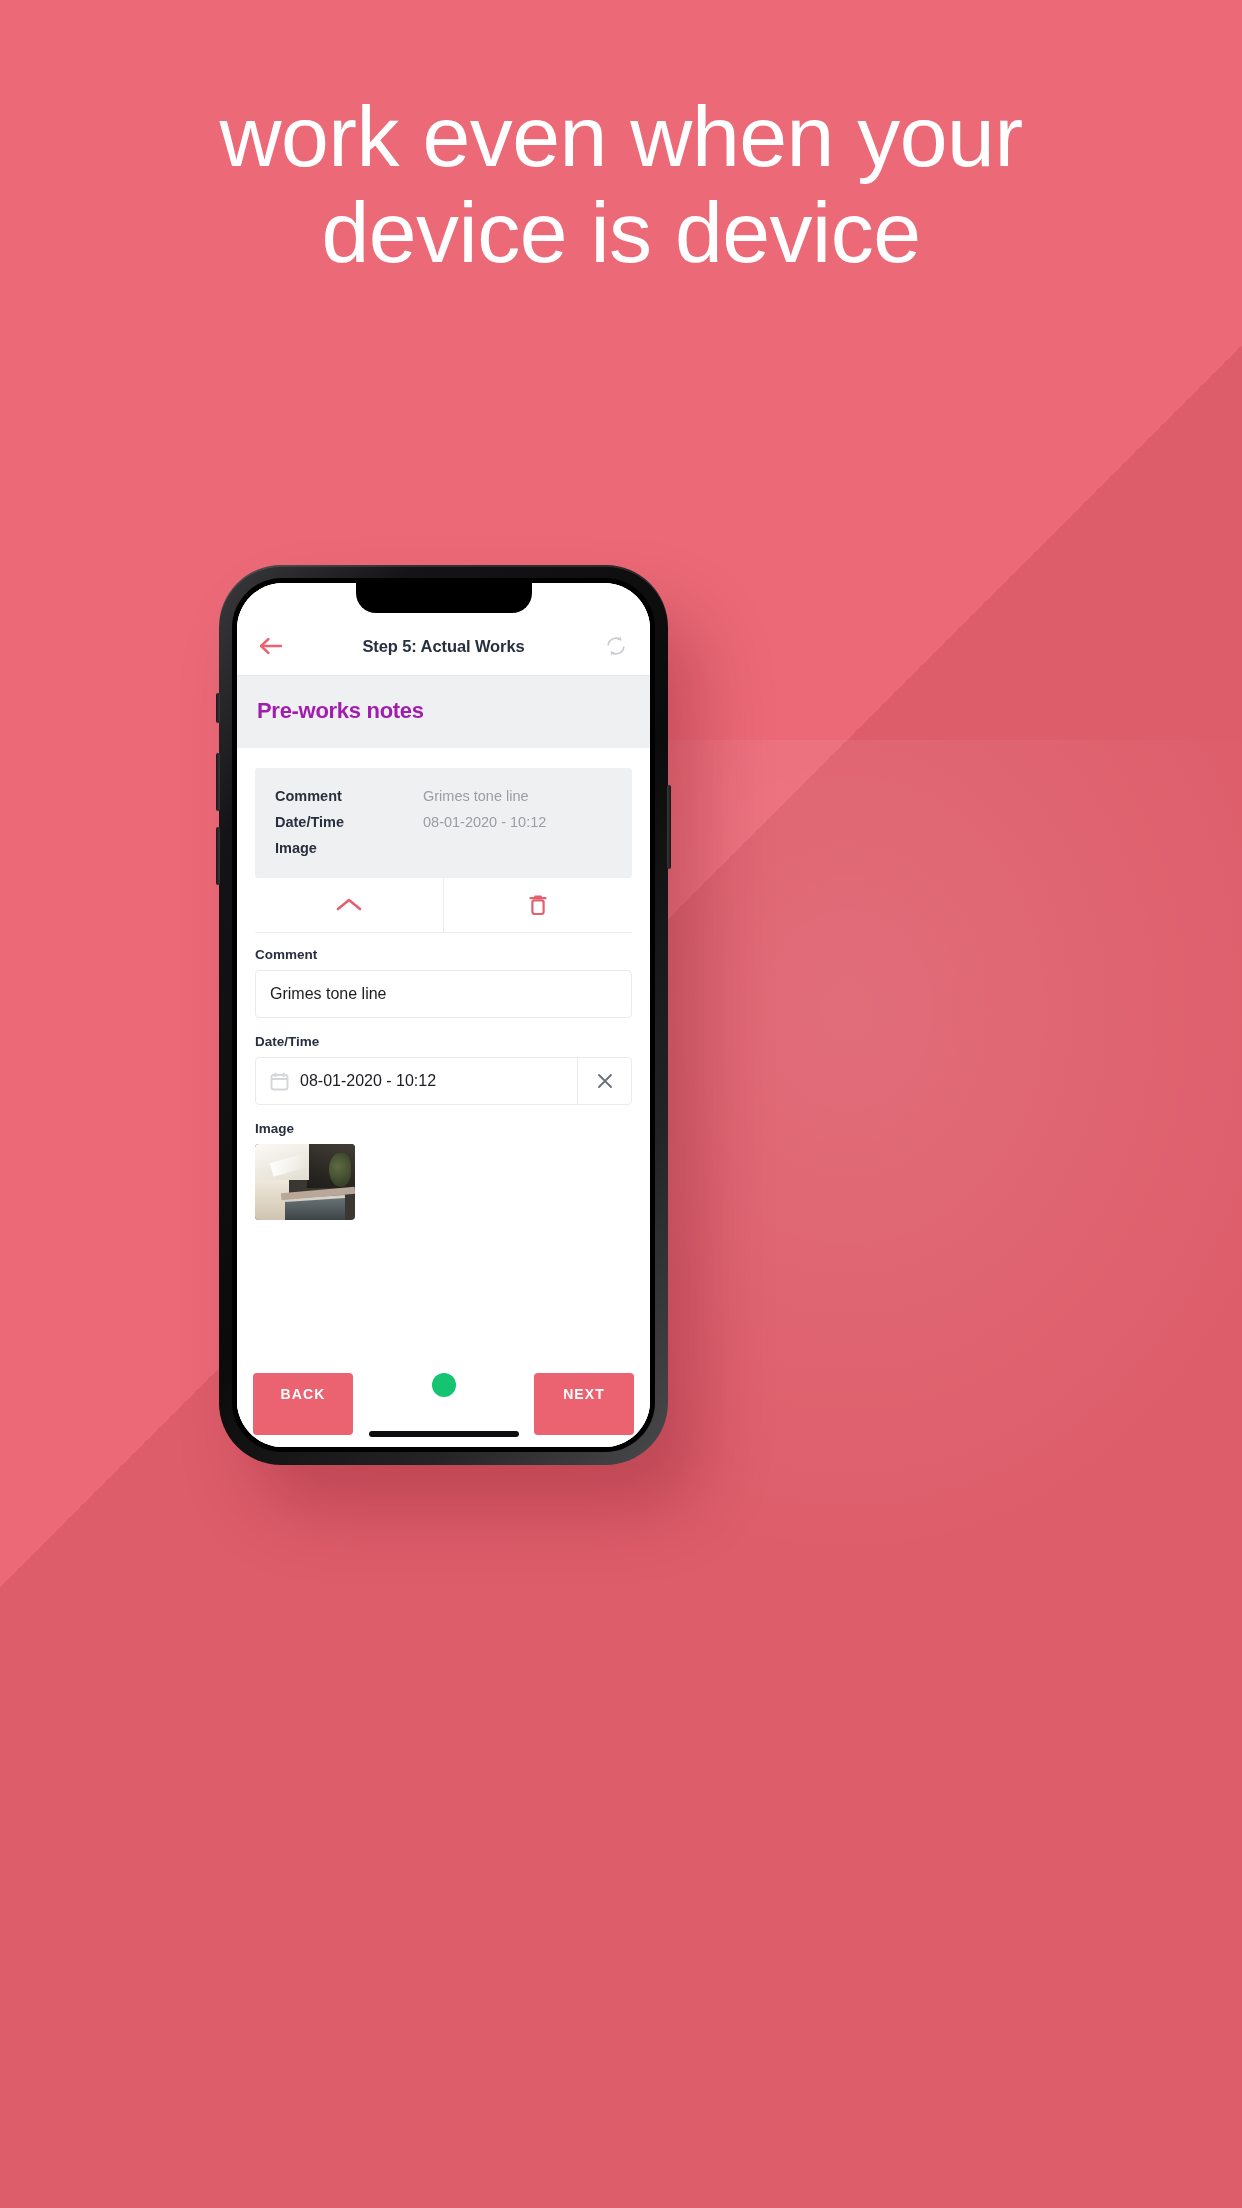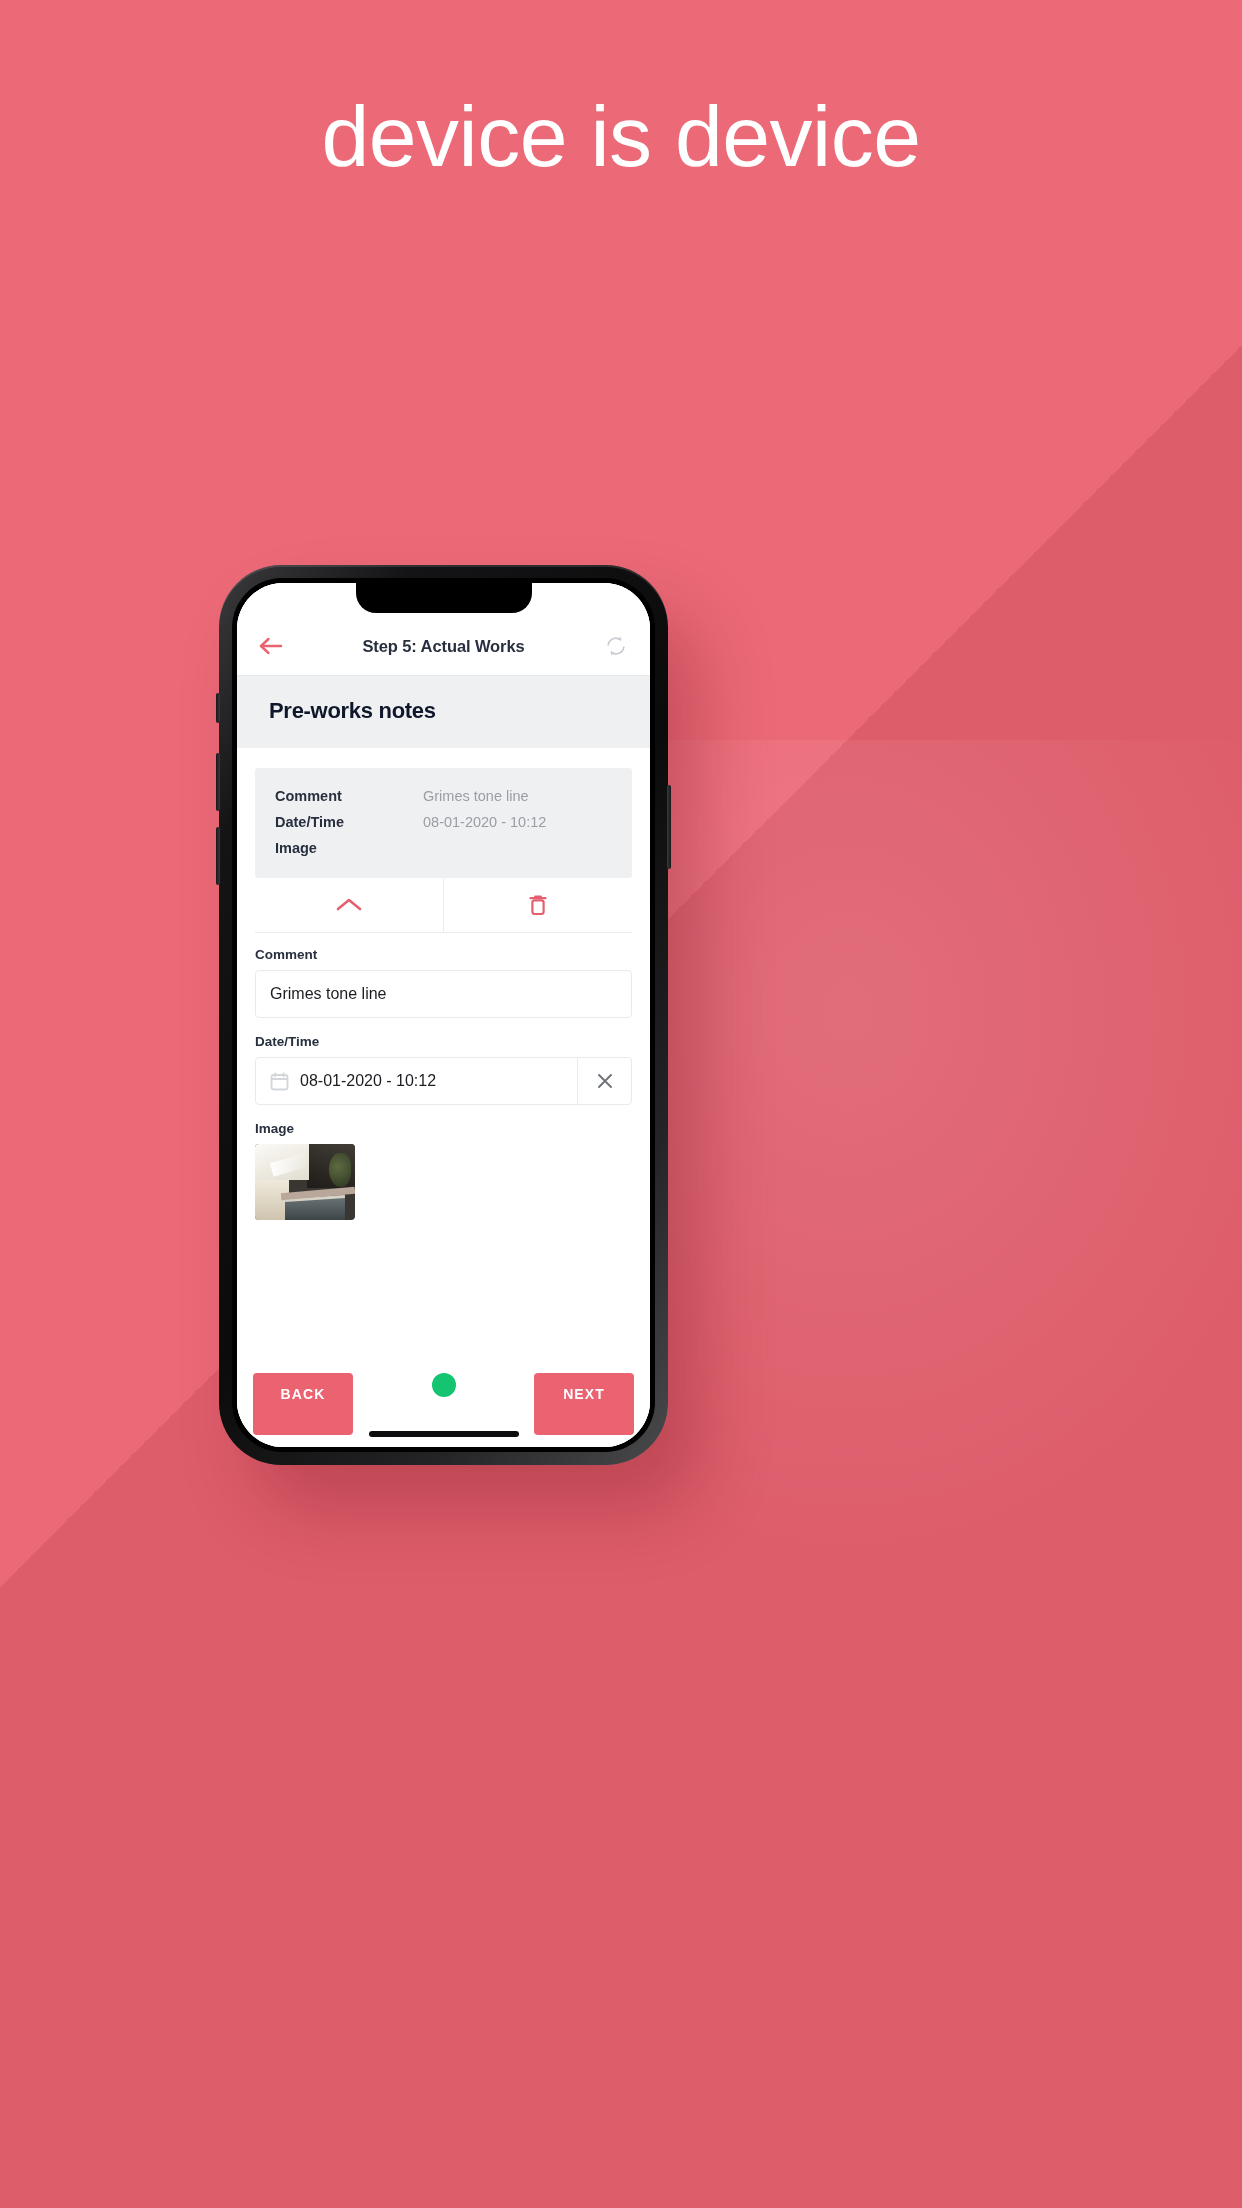--- a/index.html
+++ b/index.html
@@ -104,21 +104,21 @@
     position:relative; z-index:3;
   }
   .icon-btn.right { margin-left:auto; }
 
   .section-head {
     flex:none;
     background:#eff0f2;
     padding:22px 20px 24px;
     border-top:1px solid #e6e7ea;
   }
-  .section-head h2 { font-size:22px; font-weight:700; color:#0f172a; letter-spacing:-0.3px;margin-left:12px; }
+  .section-head h2 { font-size:22px; font-weight:700; color:#a21caf; letter-spacing:-0.3px; }
 
   .scroll-area { flex:1; overflow:hidden; background:#ffffff; position:relative; }
 
   .summary-card {
     margin:20px 18px 0;
     background:#eff0f2;
     border-radius:3px;
     padding:20px 20px 22px;
   }
   .summary-row { display:flex; margin-bottom:10px; }
@@ -187,20 +187,21 @@
   }
   .status-dot { width:24px; height:24px; border-radius:50%; background:#14c471; }
 </style>
 </head>
 <body>
 
 <div class="bg-wash"></div>
 <div class="bg-glow"></div>
 
 <div class="headline">
+  <span class="ln">work even when your</span>
   <span class="ln">device is device</span>
 </div>
 
 <div class="phone">
   <div class="btn-side btn-mute"></div>
   <div class="btn-side btn-volu"></div>
   <div class="btn-side btn-vold"></div>
   <div class="btn-side btn-power"></div>
 
   <div class="phone-inner">

